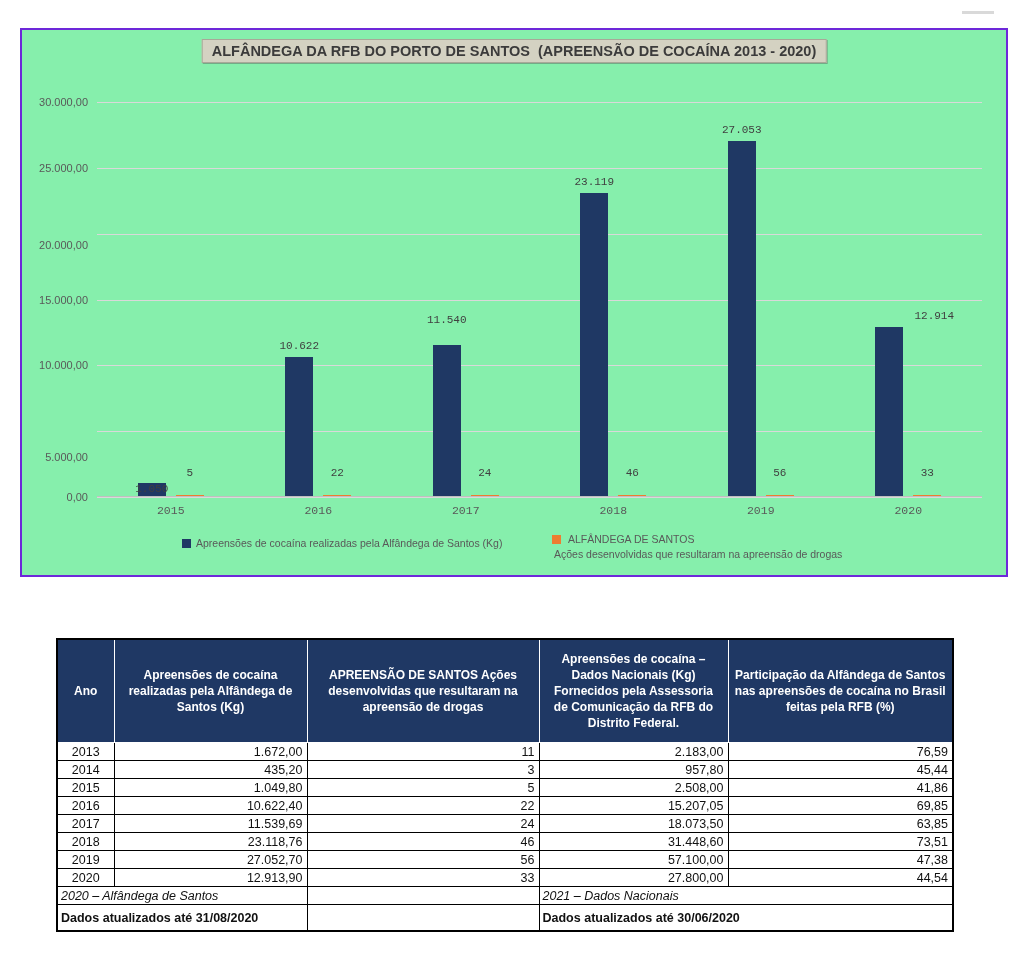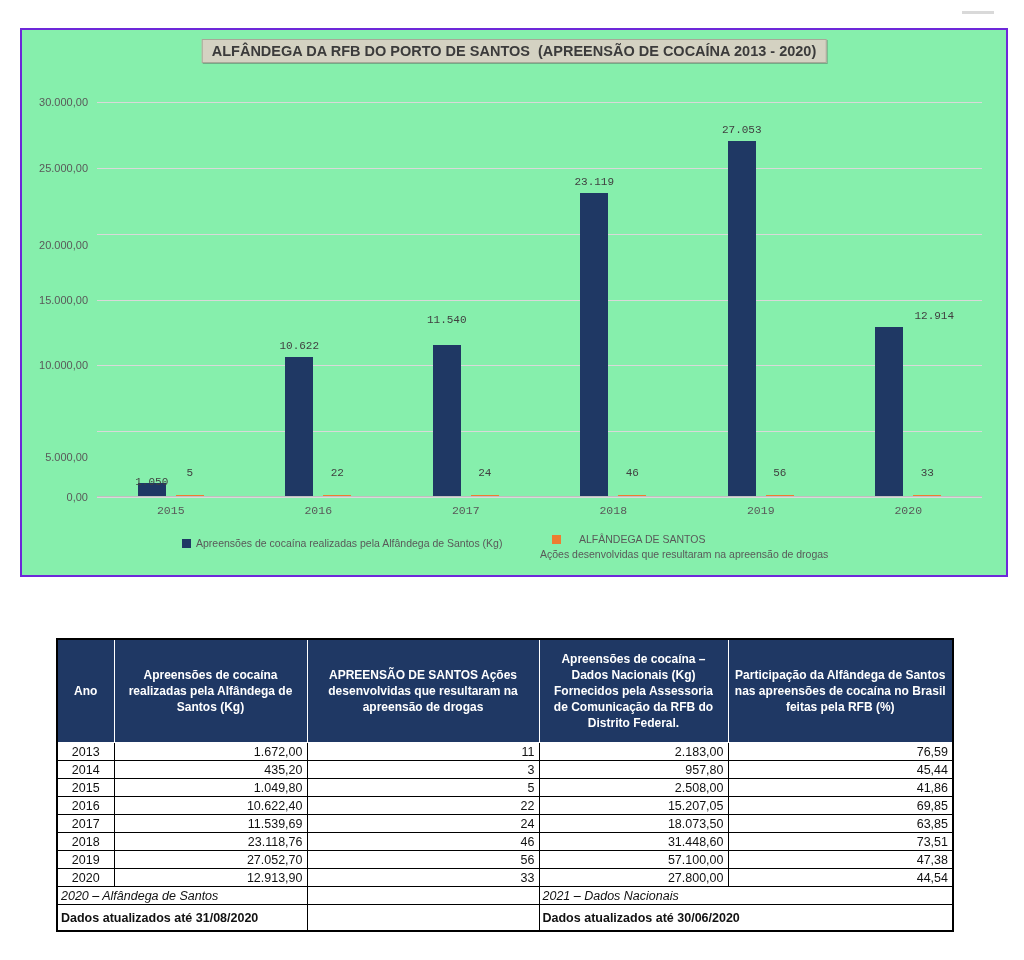--- a/index.html
+++ b/index.html
@@ -31,22 +31,22 @@
   .bar-b { position:absolute; bottom:0; left:calc(50% + 5px);  width:28px; }
   .lbl { position:absolute; transform:translateX(-50%); font-size:11px; color:#404040; white-space:nowrap; }
   .xlabel {
     position:absolute; top:calc(100% + 7px); left:50%; transform:translateX(-50%);
     font-size:11.5px; color:#595959;
   }
   
   .legend { position:absolute; left:0; top:503px; width:100%; height:36px; font-size:10.5px; color:#595959; }
   .legend-item-1 { position:absolute; left:160px; top:4px; display:flex; align-items:center; gap:5px; }
   .legend-item-2 { position:absolute; left:518px; top:0; }
-  .legend-item-2 .line1 { display:flex; align-items:center; gap:18px;padding-left:12px; }
-  .legend-item-2 .line2 { margin-top:3px; }
+  .legend-item-2 .line1 { display:flex; align-items:center; gap:7px;padding-left:12px; }
+  .legend-item-2 .line2 { margin-left:14px; margin-top:3px; }
   .swatch { width:9px; height:9px; flex:0 0 auto; }
   
   .data-table {
     position:absolute; left:56px; top:638px; width:896px;
     border-collapse:collapse; table-layout:fixed; border:2px solid #000000;
   }
   .data-table th {
     background:#1f3864; color:#ffffff; font-size:12px; font-weight:bold;
     height:98px; text-align:center; vertical-align:middle; padding:2px 6px;
     border:1px solid #ffffff; line-height:1.35;
@@ -80,21 +80,21 @@
         <div class="ylabel" style="top: 312px; margin-top: 43px;">5.000,00</div>
         <div class="ylabel" style="top: 263.333px;">10.000,00</div>
         <div class="ylabel" style="top: 197.5px;">15.000,00</div>
         <div class="ylabel" style="top: 143px;">20.000,00</div>
         <div class="ylabel" style="top: 65.8333px;">25.000,00</div>
         <div class="ylabel" style="top: 0px;">30.000,00</div>
       </div>
     <div class="groups" id="groups">
         <div class="group">
           <div class="bar-a" style="height: 13.8px; background: rgb(31, 56, 100);"></div>
-          <div class="lbl" style="left: calc(50% - 19px); bottom: 9px;">1.050</div>
+          <div class="lbl" style="left: calc(50% - 19px); bottom: 2px;">1.050</div>
           <div class="bar-b" style="height: 2px; background: rgb(237, 125, 49);"></div>
           <div class="lbl" style="left: calc(50% + 19px); bottom: 18px;">5</div>
           <div class="xlabel">2015</div>
         </div>
         <div class="group">
           <div class="bar-a" style="height: 139.9px; background: rgb(31, 56, 100);"></div>
           <div class="lbl" style="left: calc(50% - 19px); bottom: 144.9px;">10.622</div>
           <div class="bar-b" style="height: 2px; background: rgb(237, 125, 49);"></div>
           <div class="lbl" style="left: calc(50% + 19px); bottom: 18px;">22</div>
           <div class="xlabel">2016</div>

